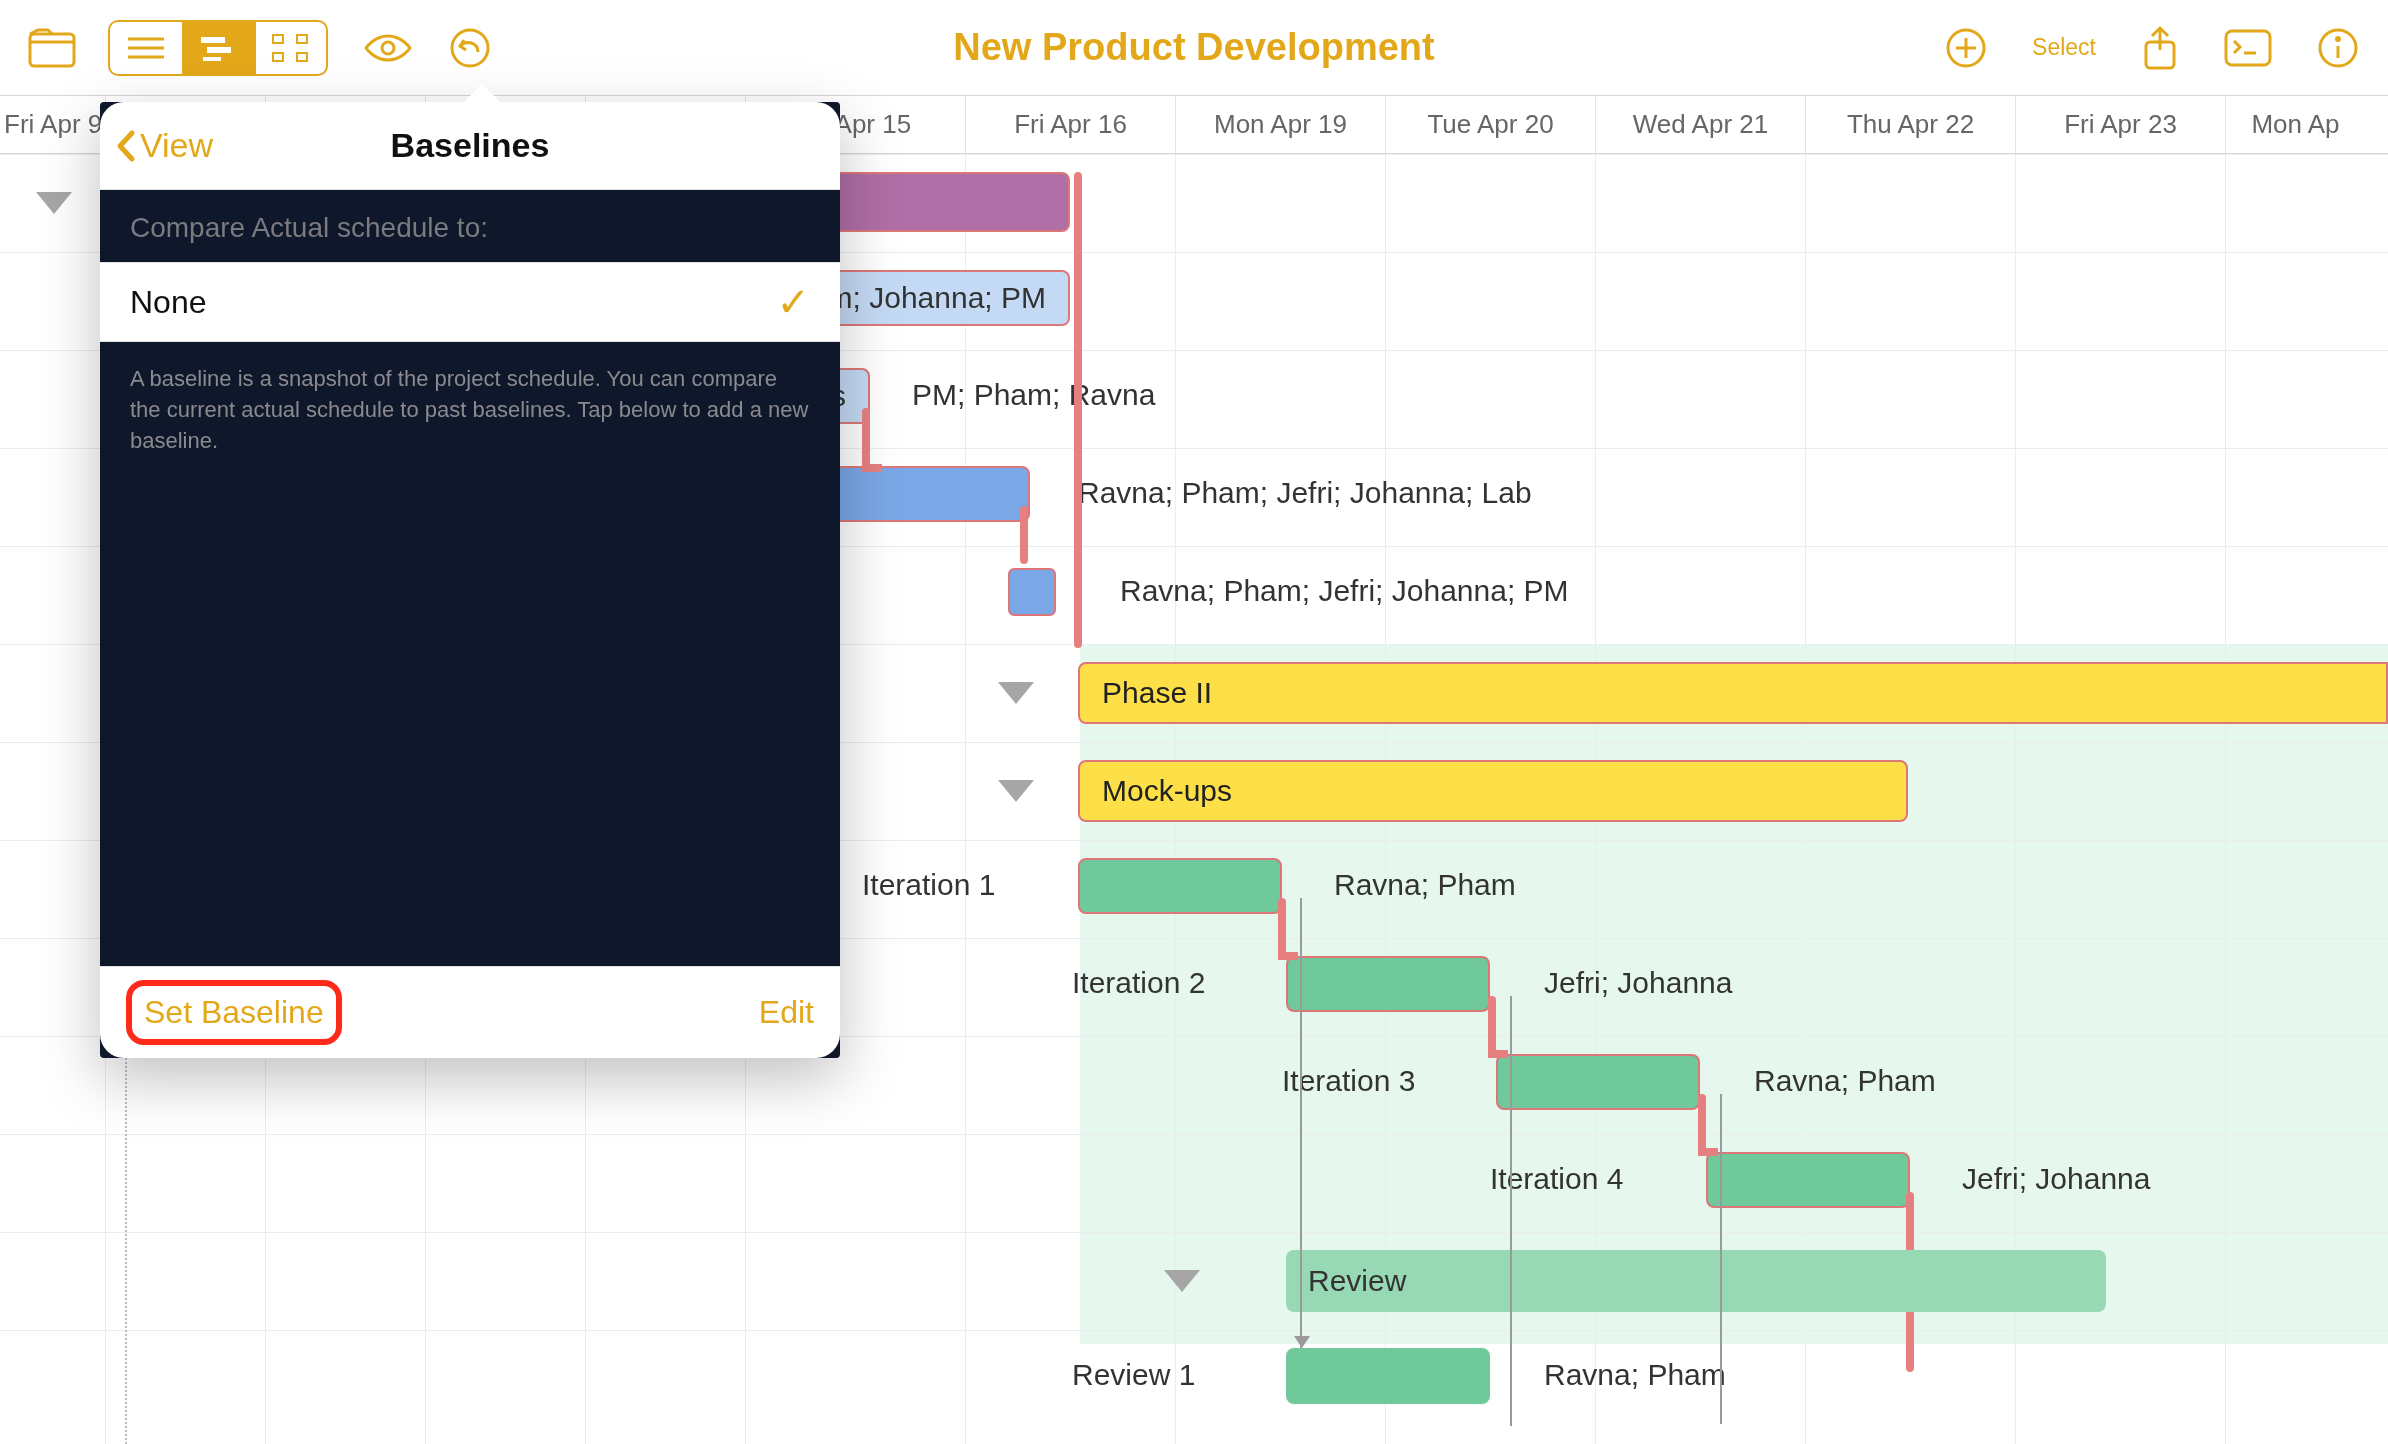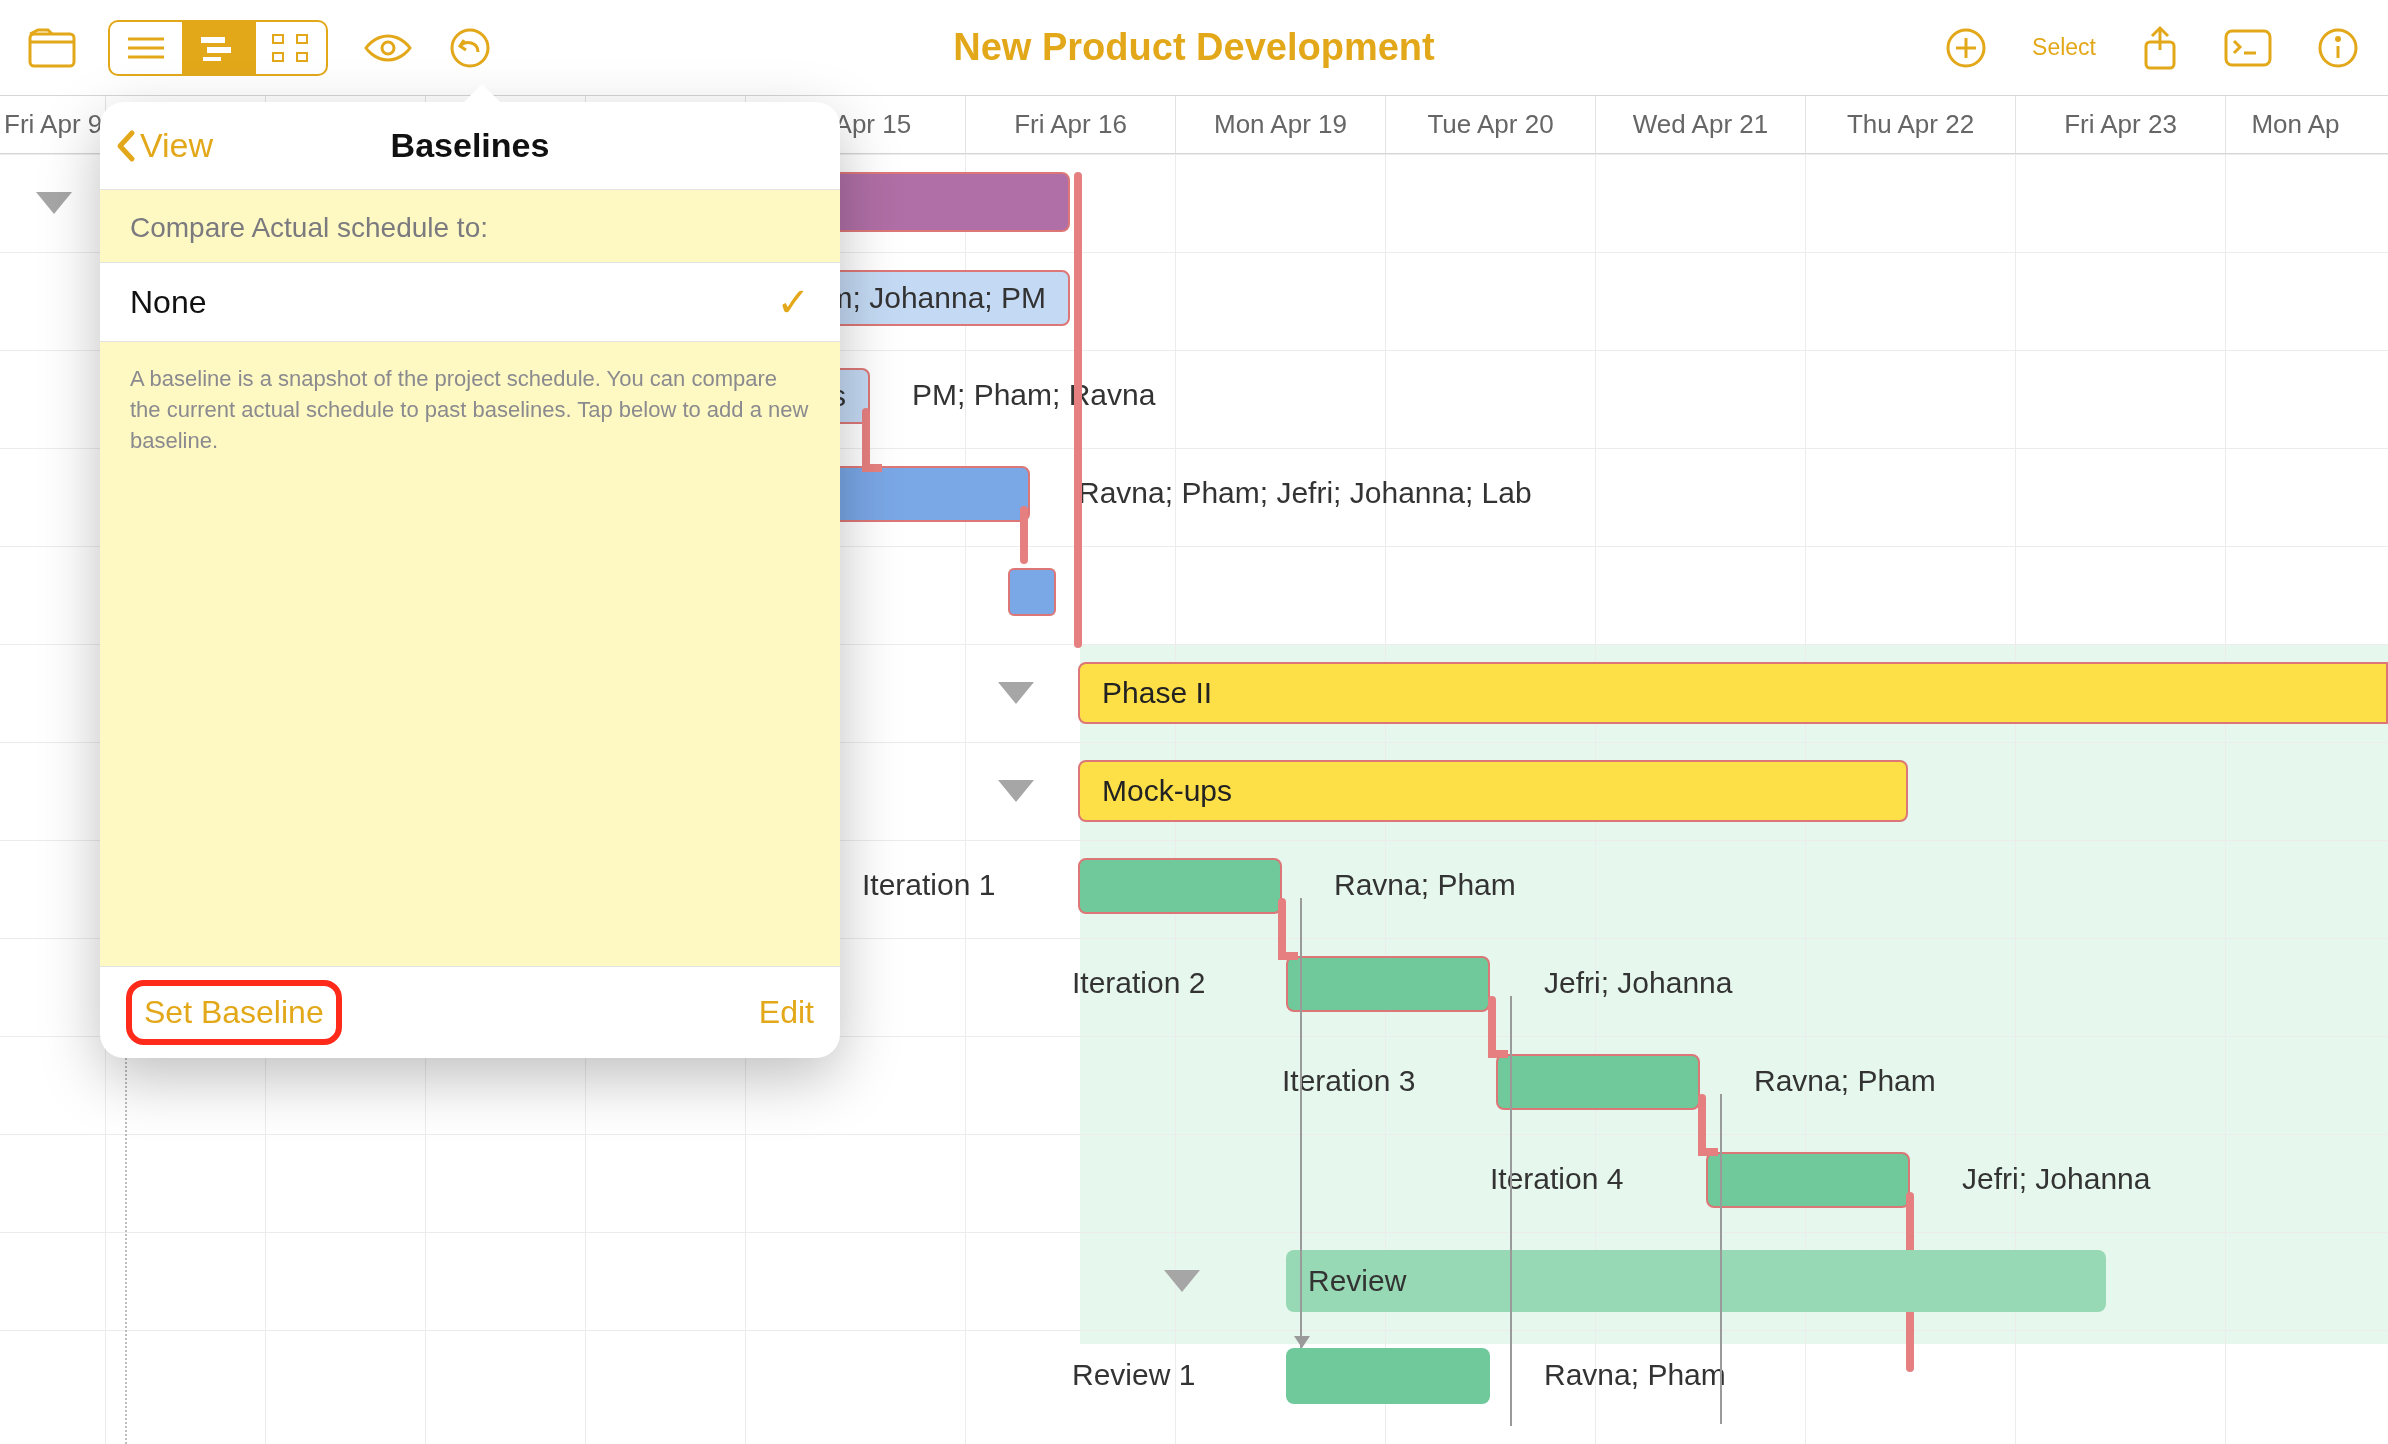--- a/index.html
+++ b/index.html
@@ -82,22 +82,22 @@
 .bar.blue2 { background: #7aa7e6; border: 2px solid #d77; }
 .bar.blue2.small { width: 48px; height:48px; padding:0; border-radius:6px;}
 .bar.brown { background: #fde047; border: 2px solid #d77; color:#222; }
 .bar.green { background: #6fc99b; border: 2px solid #d77; }
 .bar.green-light { background: #97d9b4; }
 
 
 .popover {
   position: absolute; top: 102px; left: 100px;
   width: 740px; height: 956px;
-  background: #fef9c3;
-  border-radius: 28px;
+  background: #0f172a;
+  border-radius: 4px;
   box-shadow: 0 20px 60px rgba(0,0,0,.25);
   display: flex; flex-direction: column;
   z-index: 100;
 }
 .popover::before {
   content: ""; position: absolute; top: -18px; left: 362px;
   width: 0; height: 0;
   border-left: 20px solid transparent; border-right: 20px solid transparent;
   border-bottom: 20px solid #fff;
 }
@@ -280,20 +280,21 @@
   </div>
 
   <div class="row" style="top:294px">
     <div class="bar blue2" style="left:750px;width:280px;top:18px"></div>
     <div class="bar-label" style="left:1078px;top:28px">Ravna; Pham; Jefri; Johanna; Lab</div>
   </div>
 
   <div class="row" style="top:392px">
     <div class="bar-label" style="left:706px;top:28px">off ideas</div>
     <div class="bar blue2 small" style="left:1008px;top:22px"></div>
+    <div class="bar-label" style="left:1120px;top:28px">Ravna; Pham; Jefri; Johanna; PM</div>
   </div>
 
   <div style="position:absolute;left:1068px;top:18px;width:24px;height:476px;">
     <div style="position:absolute;left:6px;top:0;width:8px;height:476px;background:#e68080;border-radius:4px"></div>
   </div>
 
   <div style="position:absolute;left:862px;top:254px;width:8px;height:60px;background:#e68080;border-radius:4px"></div>
   <div style="position:absolute;left:1020px;top:352px;width:8px;height:58px;background:#e68080;border-radius:4px"></div>
   <div style="position:absolute;left:862px;top:310px;width:20px;height:8px;background:#e68080"></div>
 

